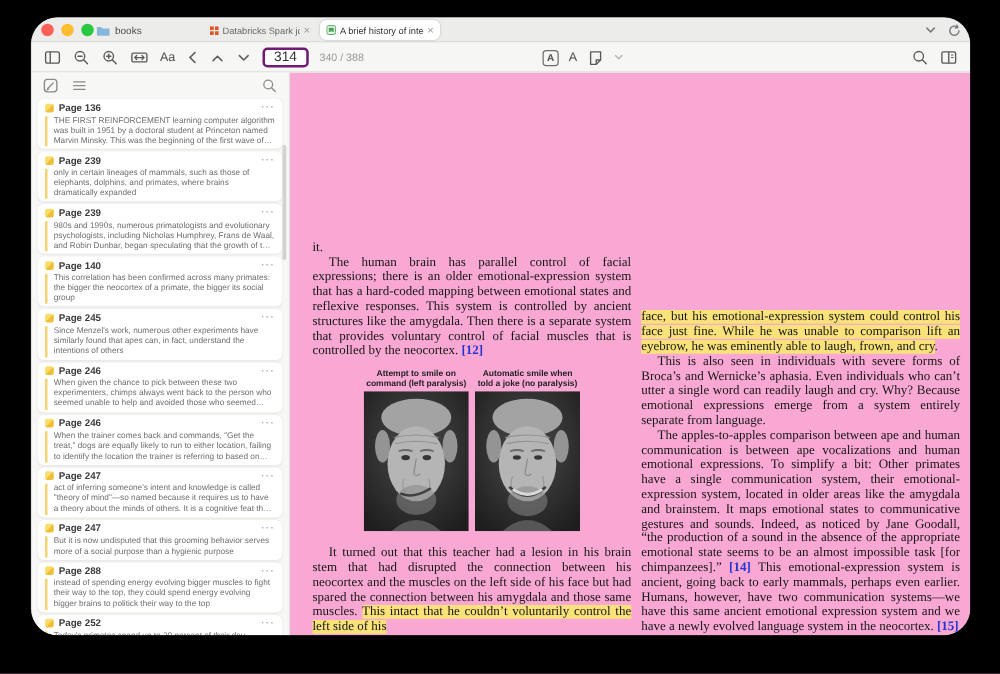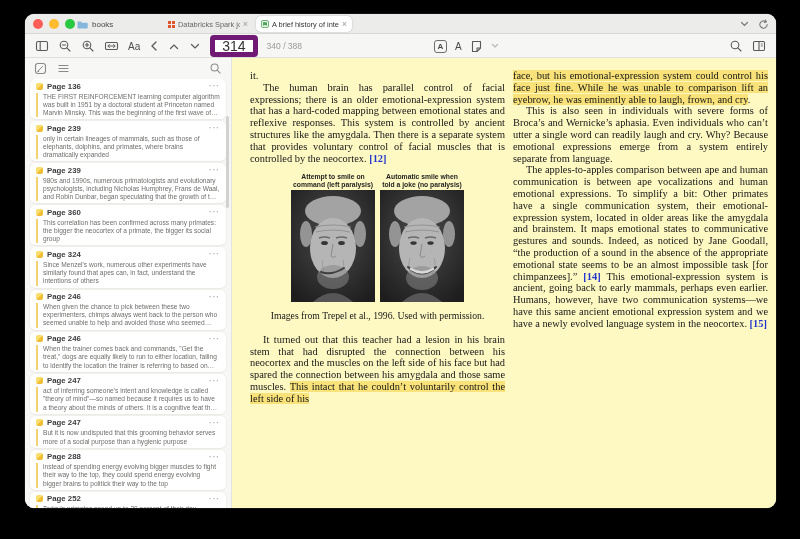--- a/index.html
+++ b/index.html
@@ -3,21 +3,21 @@
 <meta charset="utf-8">
 <style>
   * { box-sizing: border-box; }
   html,body { margin:0; padding:0; }
   body {
     width:800px; height:539px; background:#000;
     font-family:"Liberation Sans", sans-serif; overflow:hidden; position:relative;
   }
   .window {
     position:absolute; left:25px; top:14px; width:751px; height:494px;
-    background:#fff; border-radius:9px; overflow:hidden;
+    background:#fff; border-radius:21px; overflow:hidden;
     display:flex; flex-direction:column;
     box-shadow:0 0 0 0.5px rgba(255,255,255,.15), 0 10px 30px rgba(0,0,0,.6);
   }
   
   .tabbar { height:20px; background:#ececea; border-bottom:1px solid #d8d8d6; position:relative; flex:none; }
   .traffic { position:absolute; top:5px; width:10px; height:10px; border-radius:50%; }
   .t-red    { left:8px;  background:#ff5f57; }
   .t-yellow { left:24px; background:#febc2e; }
   .t-green  { left:40px; background:#28c840; }
   .folder-tab { position:absolute; left:52px; top:0; height:20px; display:flex; align-items:center; gap:4px; font-size:8px; color:#4a4a4a; }
@@ -29,41 +29,41 @@
   .tab-close { color:#999; font-size:9px; line-height:9px; flex:none; }
   .tabbar-right { position:absolute; right:7px; top:0; height:20px; display:flex; align-items:center; gap:9px; }
   
   .toolbar { height:24px; background:#f6f6f4; border-bottom:1px solid #dededc; position:relative; flex:none; }
   .tb-group { position:absolute; top:0; height:24px; display:flex; align-items:center; gap:9px; }
   .tb-left   { left:10px; }
   .tb-mid    { left:409px; gap:8px; }
   .tb-right  { right:10px; }
   .tbtn { display:flex; align-items:center; justify-content:center; color:#5a5a5a; }
   .aa { font-size:10px; color:#4c4c4c; letter-spacing:0; }
-  .page-box { background:#fff; border:5px solid #701a75; border-radius:4px; font-size:14px; color:#333; padding:1px 7px; line-height:10px; }
+  .page-box { background:#fff; border:2px solid #701a75; border-radius:4px; font-size:11px; color:#333; padding:1px 7px; line-height:10px; }
   .page-total { font-size:8.5px; color:#9a9a98; }
   .abox { width:13px; height:13px; border:1px solid #6e6e6e; border-radius:3px; font-size:8px; font-weight:bold; color:#4c4c4c; display:flex; align-items:center; justify-content:center; }
   .aplain { font-size:10px; color:#4c4c4c; }
   
   .content { flex:1; display:flex; min-height:0; }
   .sidebar { width:207px; flex:none; background:#f7f7f5; border-right:1px solid #e3e3e1; display:flex; flex-direction:column; position:relative; }
   .sb-head { height:21px; flex:none; display:flex; align-items:center; padding:0 9px; gap:10px; }
   .sb-spacer { flex:1; }
   .sb-scroll { position:absolute; right:2px; top:58px; width:3px; height:92px; border-radius:2px; background:#d2d2d0; }
   .cards { flex:1; overflow:hidden; padding:0 5px 4px 5px; }
   .card { background:#fff; border-radius:5px; padding:2px 6px 2px 6px; margin-bottom:2px; box-shadow:0 0 0 0.5px #e9e7e3, 0 1px 1px rgba(0,0,0,.04); }
   .card-head { display:flex; align-items:center; gap:4px; height:10px; }
   .hl-ico { width:7px; height:7px; border-radius:2px; background:linear-gradient(135deg,#f9dd6d 44%,#f0be35 56%); flex:none; }
   .card-title { font-weight:bold; font-size:7.8px; color:#3c3c3c; flex:1; }
   .card-menu { color:#b0b0ae; font-size:8px; font-weight:bold; letter-spacing:1px; line-height:6px; }
   .card-body { margin-top:1.5px; border-left:2px solid #f3d272; padding-left:5px; font-size:6.6px; line-height:8.2px; color:#6e6e6c;
     display:-webkit-box; -webkit-line-clamp:3; -webkit-box-orient:vertical; overflow:hidden; }
   
-  .main { flex:1; background:#fef9c3; padding:12px 8px 0 18px; display:flex; gap:8px;
-    font-family:"Liberation Serif", serif; font-size:10.4px; line-height:11.8px; color:#161616; }
+  .main { flex:1; background:#f9a8d4; padding:12px 8px 0 18px; display:flex; gap:8px;
+    font-family:"Liberation Serif", serif; font-size:10.4px; line-height:11.8px; color:#161616;align-items:flex-end; }
   .col { width:255px; flex:none; text-align:justify; }
   .col p { margin:0; }
   .col p.ind { text-indent:13px; }
   mark { background:#f8e279; color:inherit; padding:0; }
   .ref { color:#2336cf; font-weight:bold; text-decoration:none; }
   .cap { text-align:center; font-size:9.7px; line-height:11.4px; margin:7px 17px 0; }
   .cap.credit { margin-top:8px; }
   .bottom-block { margin-top:12px; }
   figure { margin:9px 0 0 0; display:flex; justify-content:center; gap:5px; }
   .photo-stack { width:84px; flex:none; }
@@ -253,29 +253,29 @@
     <div class="card-head">
       <span class="hl-ico"></span>
       <span class="card-title">Page 239</span>
       <span class="card-menu">···</span>
     </div>
     <div class="card-body">980s and 1990s, numerous primatologists and evolutionary psychologists, including Nicholas Humphrey, Frans de Waal, and Robin Dunbar, began speculating that the growth of the primate brai...</div>
   </div>
           <div class="card">
     <div class="card-head">
       <span class="hl-ico"></span>
-      <span class="card-title">Page 360</span>
+      <span class="card-title">Page 140</span>
       <span class="card-menu">···</span>
     </div>
     <div class="card-body">This correlation has been confirmed across many primates: the bigger the neocortex of a primate, the bigger its social group</div>
   </div>
           <div class="card">
     <div class="card-head">
       <span class="hl-ico"></span>
-      <span class="card-title">Page 324</span>
+      <span class="card-title">Page 245</span>
       <span class="card-menu">···</span>
     </div>
     <div class="card-body">Since Menzel's work, numerous other experiments have similarly found that apes can, in fact, understand the intentions of others</div>
   </div>
           <div class="card">
     <div class="card-head">
       <span class="hl-ico"></span>
       <span class="card-title">Page 246</span>
       <span class="card-menu">···</span>
     </div>
@@ -380,21 +380,20 @@
               <path d="M42 54 L40 66 Q42 69 45 66" stroke="#8a8a8a" stroke-width="1" fill="none"></path>
               <path d="M30 68 Q27 76 32 83 M54 68 Q57 76 52 83" stroke="#979797" stroke-width="0.9" fill="none"></path>
               <ellipse cx="42" cy="88" rx="16" ry="12" fill="#868686" opacity="0.55"></ellipse>
               <path d="M28 77 Q42 90 56 77" stroke="#3f3f3f" stroke-width="2" fill="none" stroke-linecap="round"></path>
               <path d="M31 79 Q42 86 53 79" stroke="#d9d9d9" stroke-width="2.4" fill="none" stroke-linecap="round"></path>
             </svg>
           </div>
         </figure>
 
         <div>
-            <p class="cap credit"><span>Images from Trepel et al., 1996. Used with permission.</span></p>
           </div>
         <div class="bottom-block">
             <p class="ind"><span>It turned out that this teacher had a lesion in his brain stem that had disrupted the connection between his neocortex and the muscles on the left side of his face but had spared the connection between his amygdala and those same muscles. </span><mark>This intact that he couldn’t voluntarily control the left side of his</mark></p>
           </div>
       </div>
 
       <div class="col">
         <div>
             <p><mark>face, but his emotional-expression system could control his face just fine. While he was unable to comparison lift an eyebrow, he was eminently able to laugh, frown, and cry</mark><span>.</span></p>
             <p class="ind"><span>This is also seen in individuals with severe forms of Broca’s and Wernicke’s aphasia. Even individuals who can’t utter a single word can readily laugh and cry. Why? Because emotional expressions emerge from a system entirely separate from language.</span></p>

